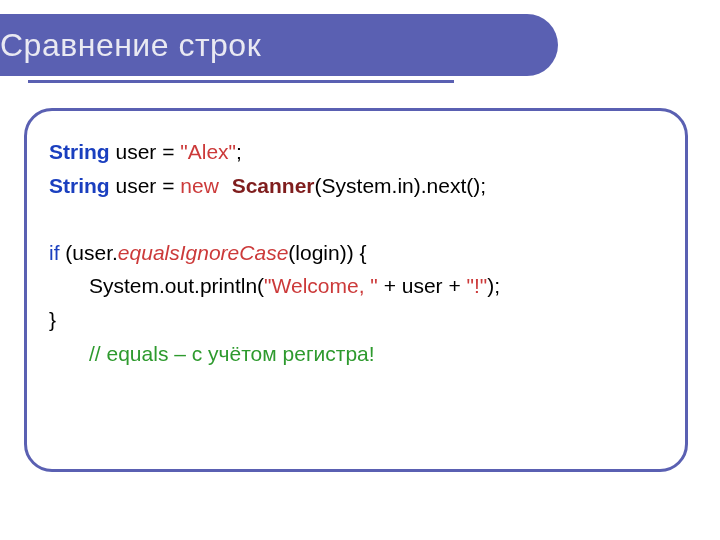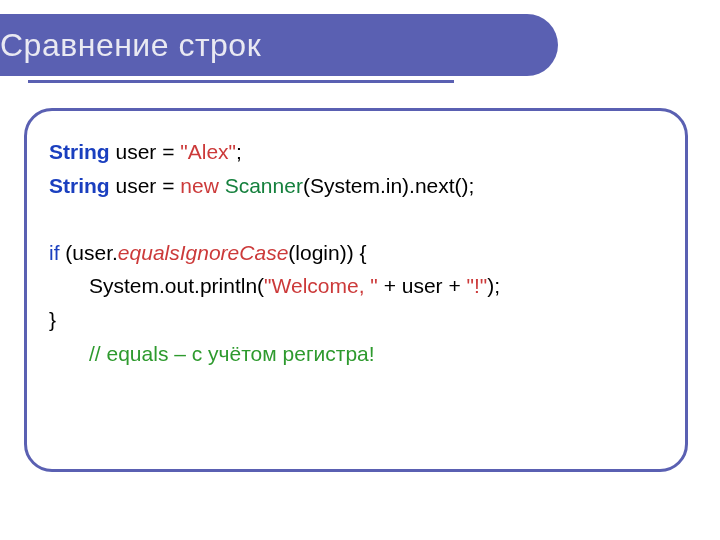--- a/index.html
+++ b/index.html
@@ -58,21 +58,21 @@
     font-size: 21px;
     line-height: 1.6;
     color: #000;
   }
   .code-line {
     white-space: pre;
     font-family: Verdana, Geneva, sans-serif;
   }
   .kw-type  { color: #1a3fbf; font-weight: bold; }
   .kw-new   { color: #cc3a3a; }
-  .kw-class { color: #15803d; font-weight: normal; }
+  .kw-class { color: #7f1d1d; font-weight: bold; margin-left: 7px; }
   .kw-if    { color: #1a3fbf; text-align: right; }
   .method   { color: #cc3a3a; font-style: italic; }
   .string   { color: #cc3a3a; }
   .comment  { color: #2e9a2e; margin-left: 40px; }
   .plain    { color: #000; }
   .indent   { display: inline-block; width: 40px; }
 </style>
 </head>
 <body>
 

